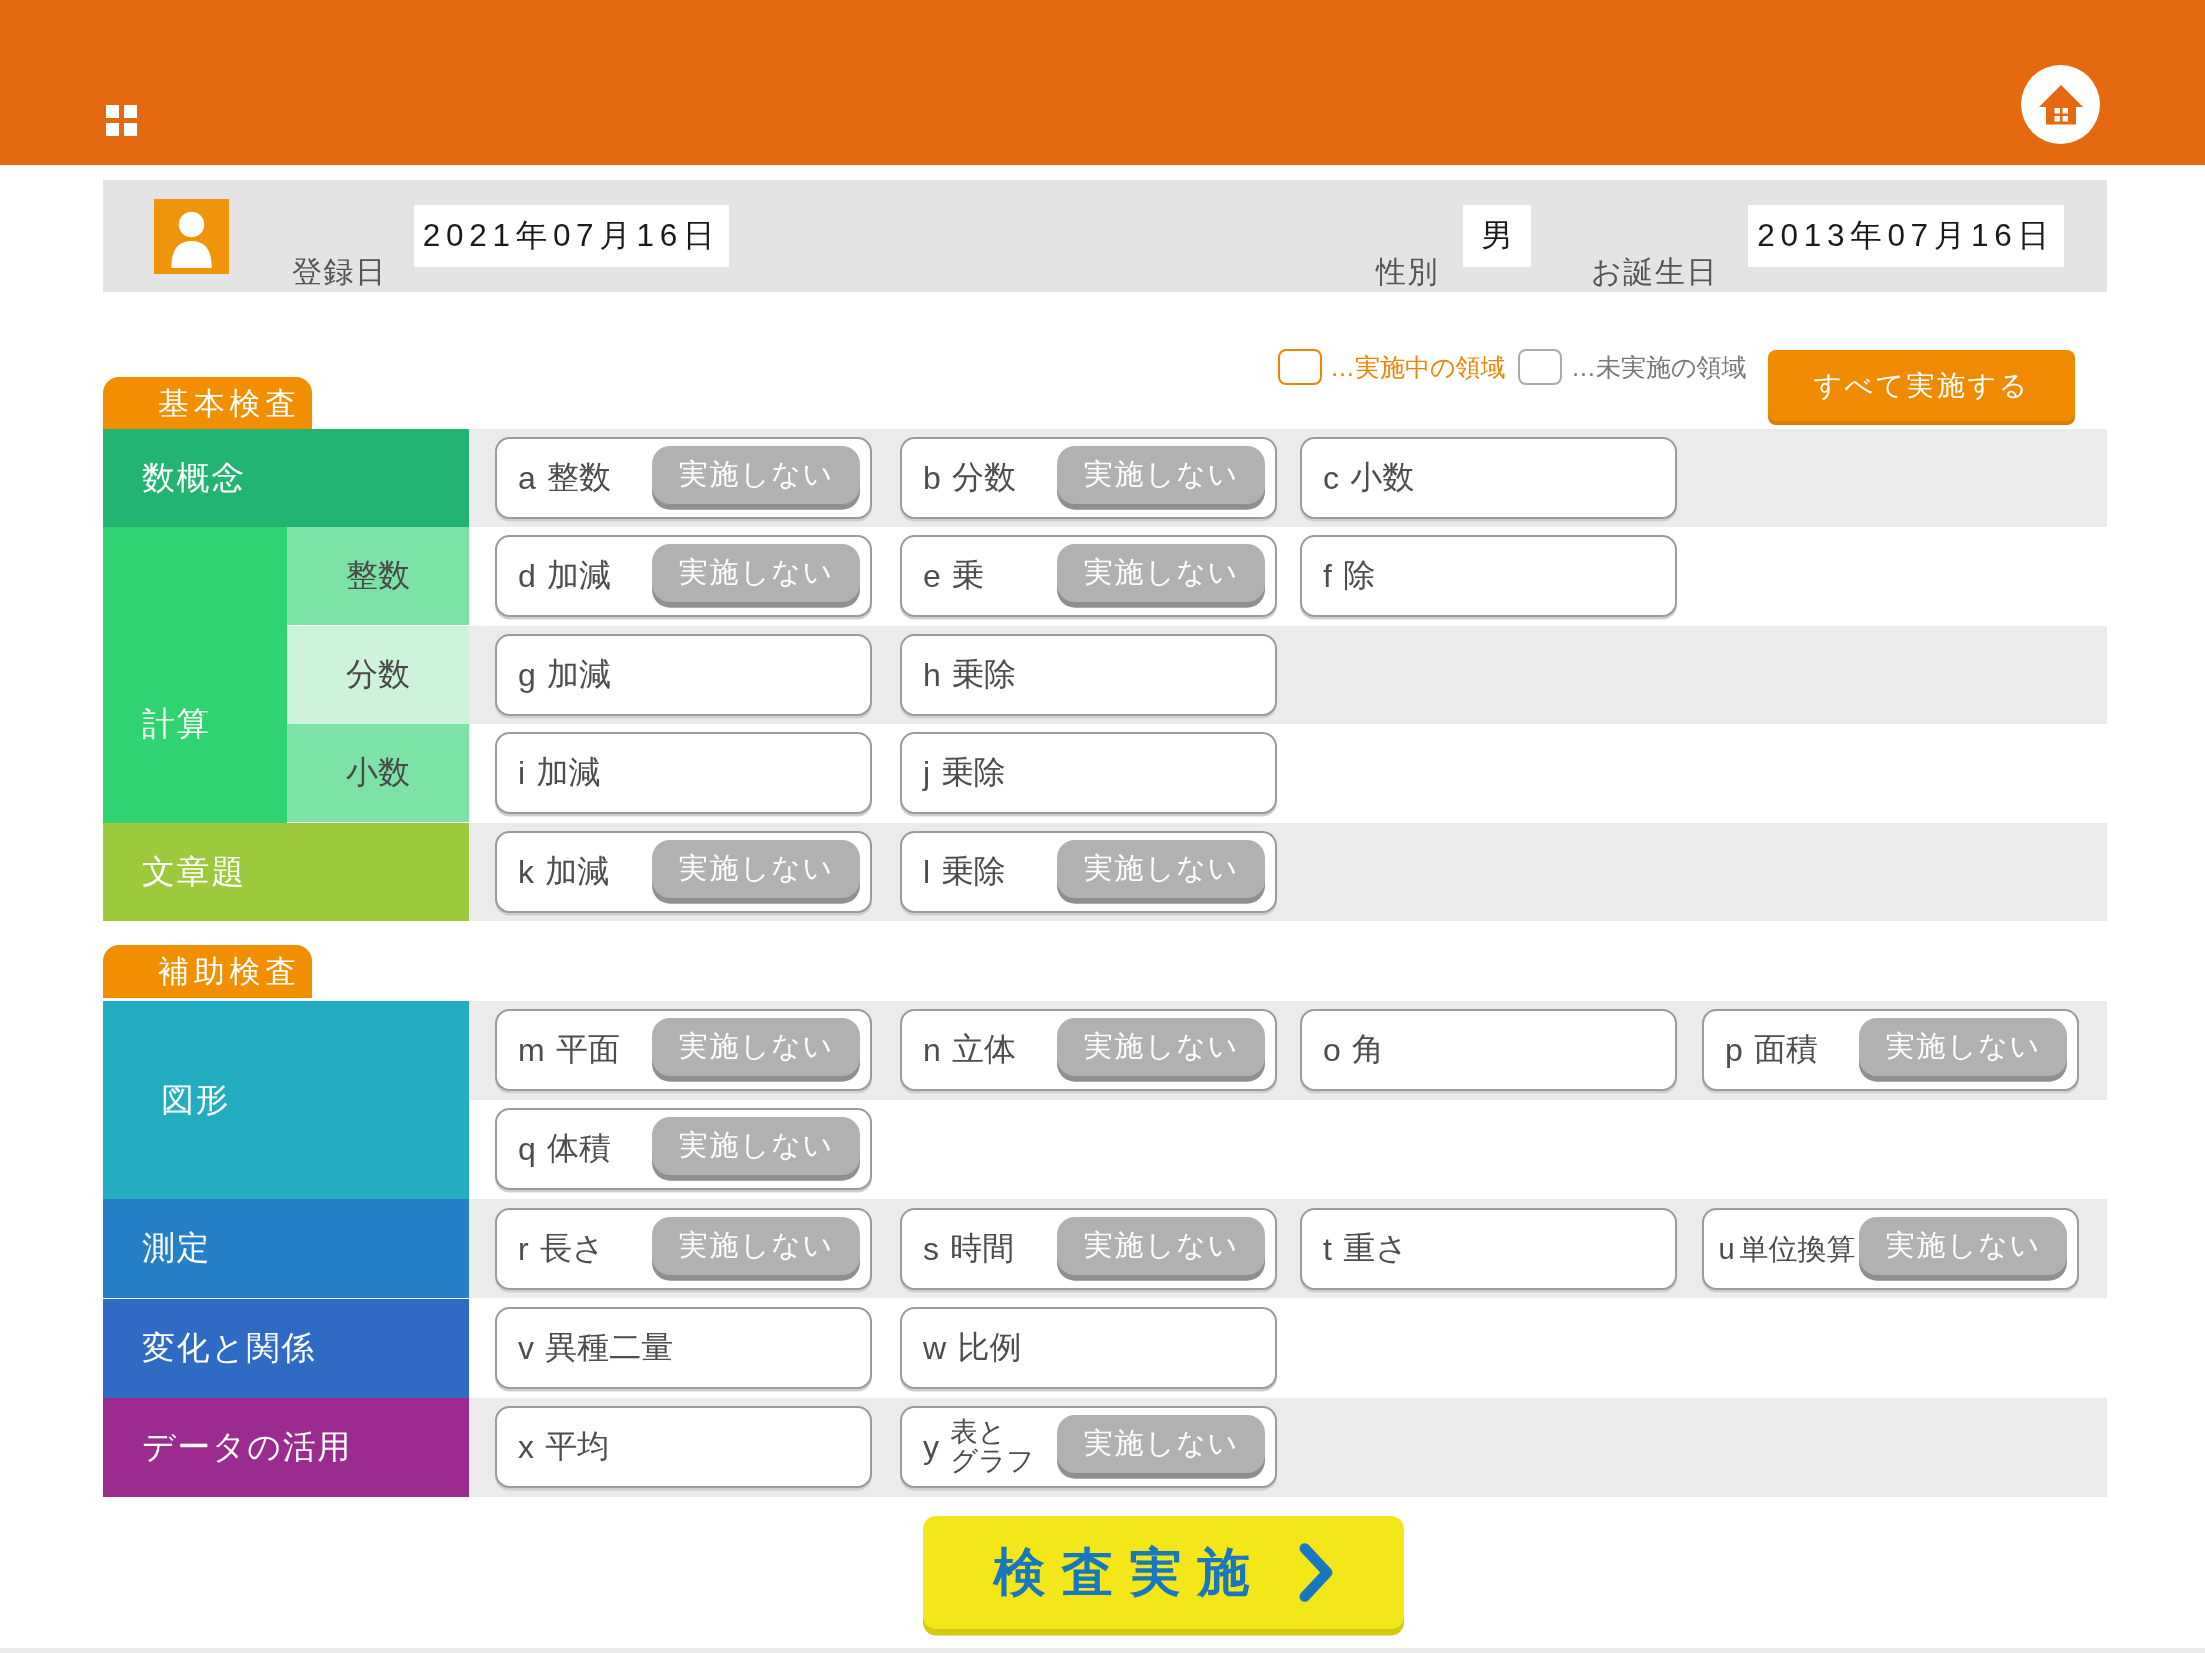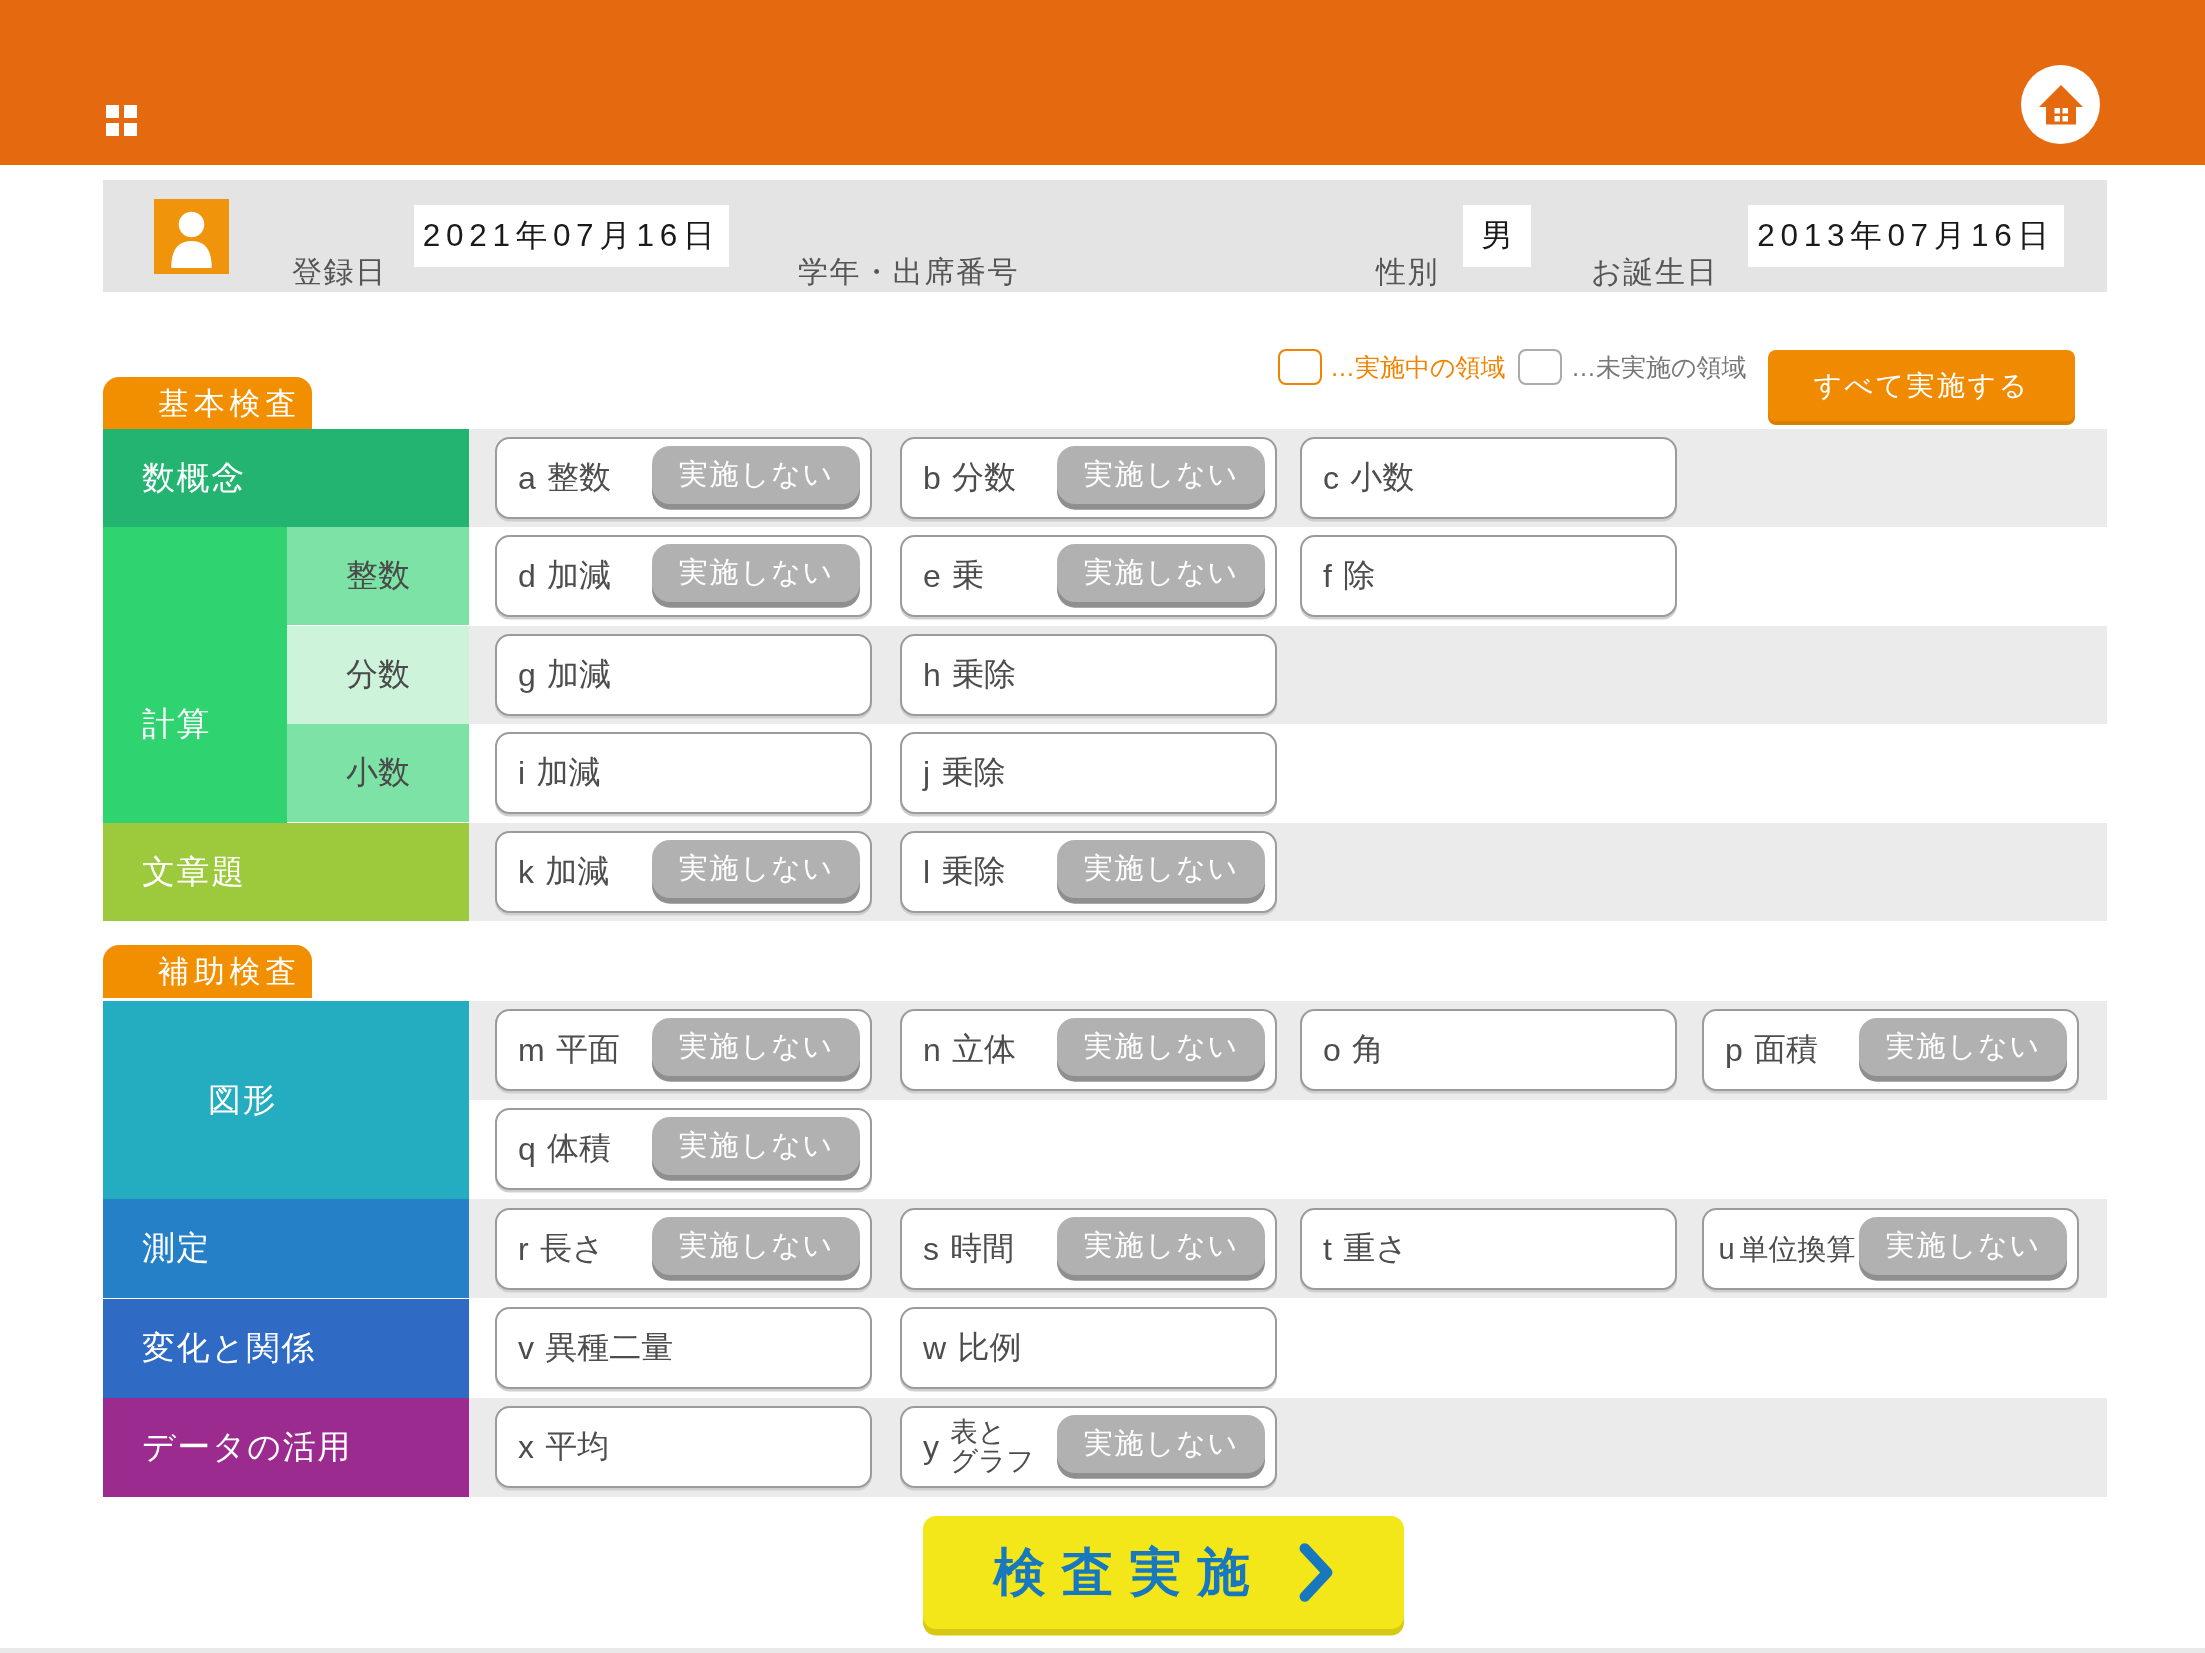--- a/index.html
+++ b/index.html
@@ -87,21 +87,20 @@
 
 <div id="infobar" class="abs">
   <div id="avatar" class="abs">
     <svg width="75" height="75" viewBox="0 0 100 100">
       <circle cx="50" cy="34" r="17" fill="#fff"></circle>
       <path d="M50,56 C31,56 23,69 23,92 L77,92 C77,69 69,56 50,56 Z" fill="#fff"></path>
     </svg>
   </div>
   <div class="info-label" style="left:189px;">登録日</div>
   <div class="info-field" style="left:311px;width:315px;">2021年07月16日</div>
-  <div class="info-label" style="left:695px;">学年・出席番号</div>
   <div class="info-label" style="left:1273px;">性別</div>
   <div class="info-field" style="left:1360px;width:68px;letter-spacing:0;">男</div>
   <div class="info-label" style="left:1488px;">お誕生日</div>
   <div class="info-field" style="left:1645px;width:316px;">2013年07月16日</div>
 </div>
 
 <div class="abs legend-swatch" style="left:1278px;top:349px;border:2.4px solid #F08300;"></div>
 <div class="abs legend-text" style="left:1330px;top:349px;color:#F08300;">…実施中の領域</div>
 <div class="abs legend-swatch" style="left:1518px;top:349px;border:2.4px solid #ABABAB;"></div>
 <div class="abs legend-text" style="left:1571px;top:349px;color:#777;">…未実施の領域</div>
@@ -116,21 +115,21 @@
 <div class="abs band" style="top:1001px;height:99px;"></div>
 <div class="abs band" style="top:1199px;height:99px;"></div>
 <div class="abs band" style="top:1398px;height:99px;"></div>
 
 <div class="abs cat" style="left:103px;top:429px;width:366px;height:98px;background:#24B471;">数概念</div>
 <div class="abs cat" style="left:103px;top:527px;width:184px;height:394px;background:#2FD36F;">計算</div>
 <div class="abs subcat" style="left:287px;top:527px;width:182px;height:98px;background:#7DE2A6;">整数</div>
 <div class="abs subcat" style="left:287px;top:626px;width:182px;height:98px;background:#CDF3DB;">分数</div>
 <div class="abs subcat" style="left:287px;top:724px;width:182px;height:98px;background:#7DE2A6;">小数</div>
 <div class="abs cat" style="left:103px;top:823px;width:366px;height:98px;background:#9CCA3C;">文章題</div>
-<div class="abs cat" style="left:103px;top:1001px;width:366px;height:199px;background:#24ACC0;padding-left:105px;">図形</div>
+<div class="abs cat" style="left:103px;top:1001px;width:366px;height:199px;background:#24ACC0;padding-left:58px;">図形</div>
 <div class="abs cat" style="left:103px;top:1199px;width:366px;height:99px;background:#2580C8;">測定</div>
 <div class="abs cat" style="left:103px;top:1299px;width:366px;height:99px;background:#2F6BC4;">変化と関係</div>
 <div class="abs cat" style="left:103px;top:1398px;width:366px;height:99px;background:#9C2B8F;">データの活用</div>
 
 <div class="abs card" style="left:495px;top:437px;">
   <span class="letter">a</span>
     <span class="lbl">整数</span>
   <span class="pill">実施しない</span>
 </div>
 <div class="abs card" style="left:900px;top:437px;">

